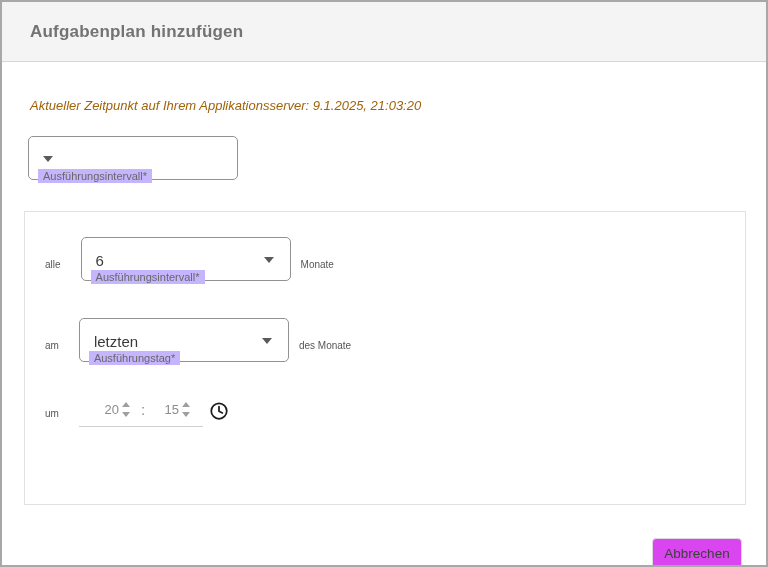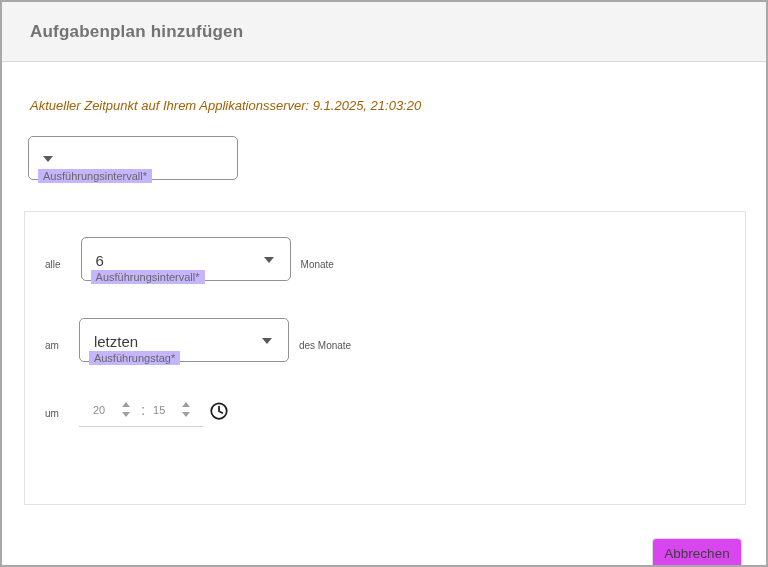--- a/index.html
+++ b/index.html
@@ -58,21 +58,21 @@
   .row-prefix { margin-right:20px; }
   .row-suffix { margin-left:10px; }
 
   
   .time-row { margin-top:36px; display:flex; align-items:flex-start; }
   .time-row .row-prefix { align-self:center; padding-bottom:0; }
   .time-group {
     display:flex; align-items:center;
     border-bottom:1px solid #cfcfcf; padding:2px 10px 8px 14px;
   }
-  .time-num { font-size:11px; color:#8c8c8c; width:26px; text-align:left; cursor:text; }
+  .time-num { font-size:13px; color:#8c8c8c; width:26px; text-align:right; cursor:text; }
   .spinner { display:flex; flex-direction:column; gap:5px; margin:0 3px; }
   .spin-btn { width:0; height:0; cursor:pointer;
     border-left:4px solid transparent; border-right:4px solid transparent; }
   .spin-up   { border-bottom:5px solid #9e9e9e; }
   .spin-down { border-top:5px solid #9e9e9e; }
   .time-colon { font-size:15px; color:#8c8c8c; margin:0 8px; }
   .clock-btn {
     margin:2px 0 0 6px; background:none; border:none; padding:0;
     cursor:pointer; display:flex; align-items:center;
   }

